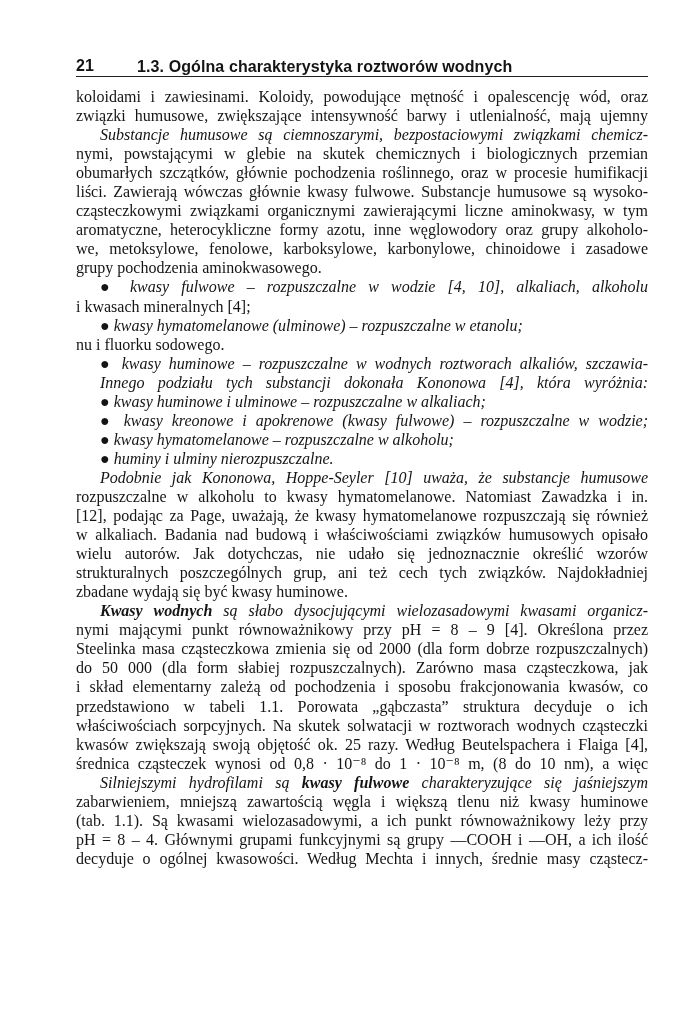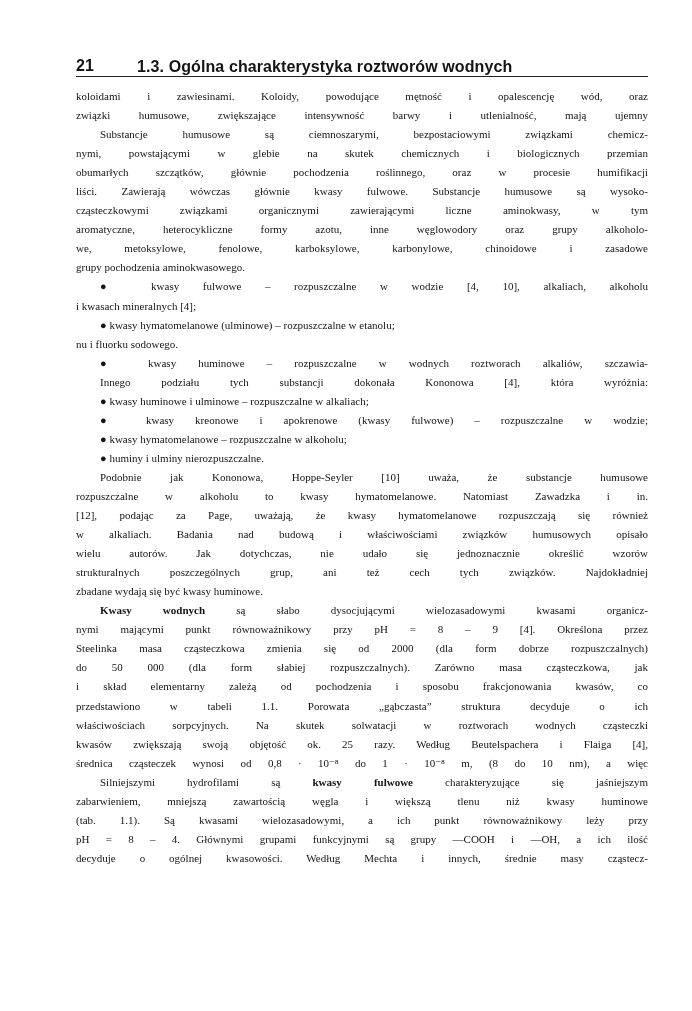--- a/index.html
+++ b/index.html
@@ -1,24 +1,24 @@
 <!DOCTYPE html>
 <html><head>
 <meta charset="utf-8">
 <style>
   html, body { margin: 0; padding: 0; background: #ffffff; }
   body { width: 692px; height: 1011px; position: relative; overflow: hidden; color: #141414; }
   .page { position: absolute; left: 76px; top: 0; width: 572px; }
   .header { position: absolute; top: 51px; left: 0; width: 572px; height: 19px; border-bottom: 1.2px solid #222; font-family: "Liberation Sans", "DejaVu Sans", sans-serif; margin-top: 6px; }
   .page-num { position: absolute; left: 0; top: 0; font-size: 16px; font-weight: bold; line-height: 18px; }
   .running-title { position: absolute; left: 61px; top: 3px; font-size: 16px; font-weight: bold; letter-spacing: 0.1px; line-height: 14px; }
-  .body { position: absolute; top: 87px; left: 0; width: 572px; font-family: "Liberation Serif", "DejaVu Serif", serif; font-size: 11px; }
+  .body { position: absolute; top: 87px; left: 0; width: 572px; font-family: "Liberation Serif", "DejaVu Serif", serif; font-size: 16px; }
   .line { height: 19.05px; line-height: 19px; white-space: nowrap; text-align: justify; text-align-last: justify; overflow: visible; }
   .line.last { text-align-last: left; }
-  .line.indent { padding-left: 24px; }
+  .line.indent { padding-left: 24px; font-style: italic; }
   b { font-weight: bold; }
 </style>
 </head>
 <body>
 
 <div class="page">
   <div class="header">
     <span class="page-num">21</span>
     <span class="running-title">1.3. Ogólna charakterystyka roztworów wodnych</span>
   </div>

